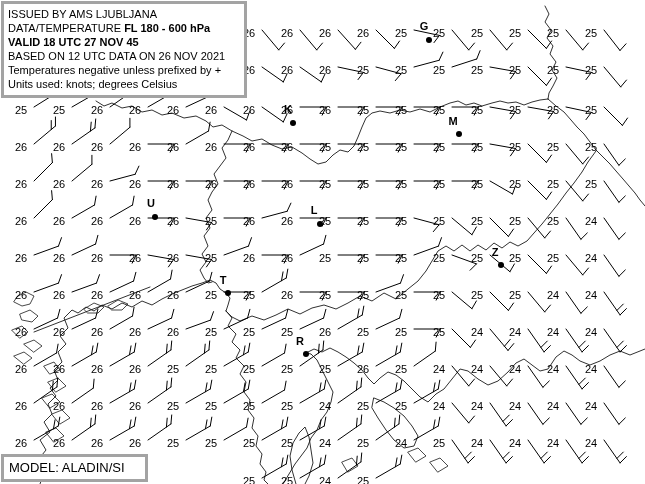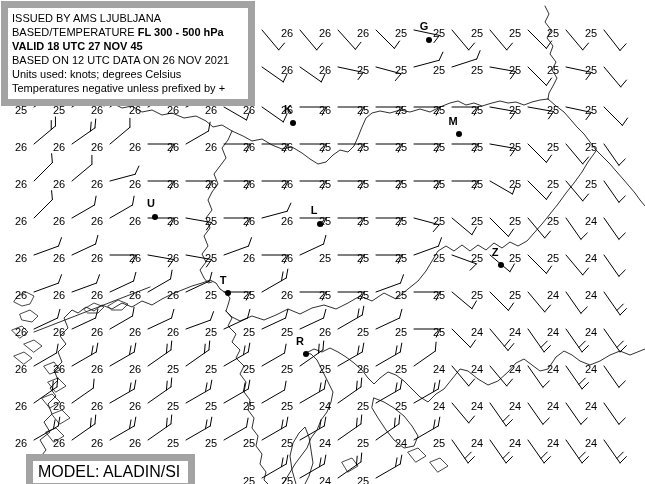--- a/index.html
+++ b/index.html
@@ -1,25 +1,25 @@
 <!DOCTYPE html>
 <html><head>
 <meta charset="utf-8">
 <style>
   html,body{margin:0;padding:0;background:#fff;}
   #frame{position:relative;width:645px;height:484px;background:#fff;overflow:hidden;
          font-family:"Liberation Sans",sans-serif;color:#000;}
   #map-svg{position:absolute;left:0;top:0;z-index:1;}
   #map-svg path{fill:none;stroke:#1a1a1a;stroke-width:0.9;stroke-linejoin:round;stroke-linecap:round;}
   #map-svg path.islet{fill:none;stroke:#1a1a1a;stroke-width:0.8;}
-  .panel{position:absolute;background:#fff;border:7px solid #a3a3a3;z-index:2;}
+  .panel{position:absolute;background:#fff;border:3px solid #a3a3a3;z-index:2;}
   #header-box{left:1px;top:1px;width:231px;padding:3px 5px 4px 4px;font-size:11px;line-height:14px;}
   #header-box .hline{white-space:nowrap;}
   .b{font-weight:bold;}
-  #model-box{left:1px;top:454px;padding:2px 8px 3px 5px;font-size:16px;line-height:17px;white-space:nowrap;margin-left:25px;}
+  #model-box{left:1px;top:454px;padding:2px 20px 3px 5px;font-size:13px;line-height:17px;white-space:nowrap;}
   text.temp{font-size:11px;fill:#000;}
   text.city{font-size:11px;font-weight:bold;fill:#000;}
   line.barb{stroke:#000;stroke-width:1;stroke-linecap:round;}
 </style>
 </head>
 <body>
 
 <div id="frame">
 
   <svg id="map-svg" width="645" height="484" viewBox="0 0 645 484">
@@ -1060,24 +1060,24 @@
         </g>
         <g>
           <text x="300" y="345" text-anchor="middle" class="city">R</text>
           <circle cx="306" cy="354" r="3" fill="#000"></circle>
         </g>
       </g>
   </svg>
 
   <div id="header-box" class="panel">
     <div class="hline">ISSUED BY AMS LJUBLJANA</div>
-    <div class="hline"><span>BASED/TEMPERATURE </span><span class="b">FL 300 - 500 hPa</span></div>
+    <div class="hline"><span>DATA/TEMPERATURE </span><span class="b">FL 180 - 600 hPa</span></div>
     <div class="hline b">VALID 18 UTC 27 NOV 45</div>
     <div class="hline">BASED ON 12 UTC DATA ON 26 NOV 2021</div>
+    <div class="hline">Temperatures negative unless prefixed by +</div>
     <div class="hline">Units used: knots; degrees Celsius</div>
-    <div class="hline">Temperatures negative unless prefixed by +</div>
   </div>
 
   <div id="model-box" class="panel">
     <span>MODEL: ALADIN/SI</span>
   </div>
 
 </div>
 
 </body></html>

